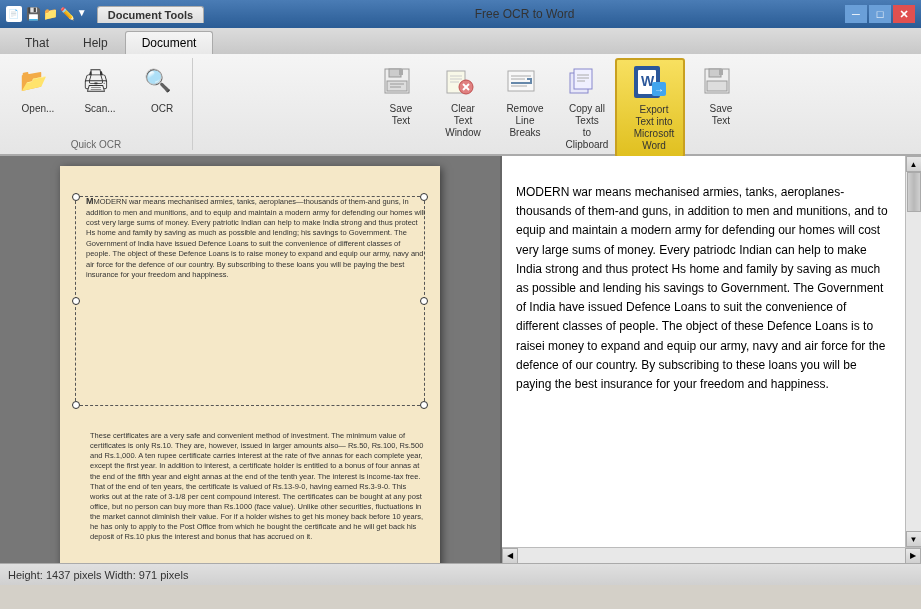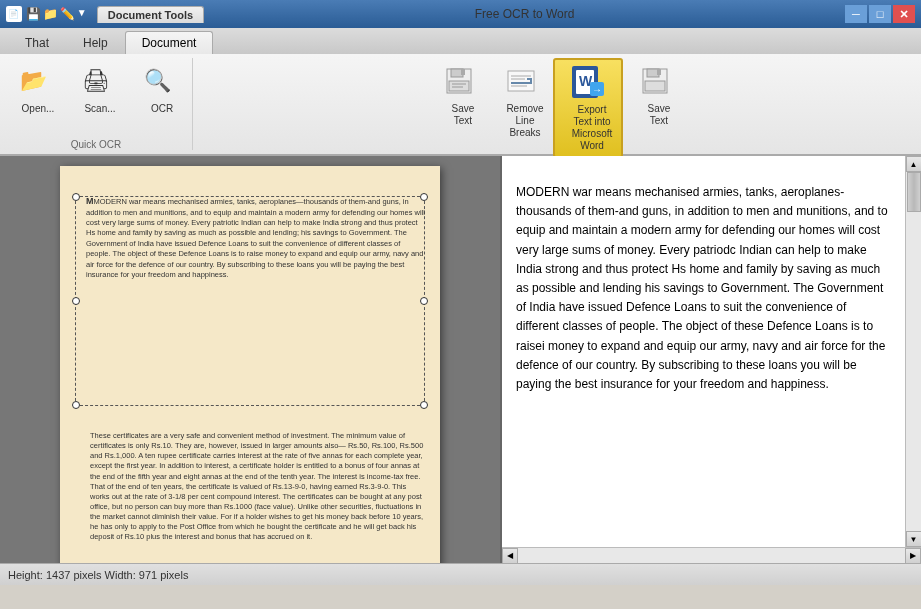--- a/index.html
+++ b/index.html
@@ -334,28 +334,54 @@
               <rect x="6" y="16" width="20" height="10" fill="#ddd" stroke="#999" stroke-width="1"></rect>
               <line x1="9" y1="19" x2="23" y2="19" stroke="#999" stroke-width="1"></line>
               <line x1="9" y1="22" x2="20" y2="22" stroke="#999" stroke-width="1"></line>
             </svg>
           </div>
           <div class="ribbon-btn-label">Save<br>Text</div>
         </div>
         <div class="ribbon-btn">
           <div class="ribbon-btn-icon">
             <svg width="32" height="32" viewBox="0 0 32 32">
+              <rect x="4" y="6" width="18" height="22" fill="#f8f8e8" stroke="#aaa" stroke-width="1"></rect>
+              <line x1="7" y1="11" x2="19" y2="11" stroke="#ccc" stroke-width="1"></line>
+              <line x1="7" y1="14" x2="19" y2="14" stroke="#ccc" stroke-width="1"></line>
+              <line x1="7" y1="17" x2="16" y2="17" stroke="#ccc" stroke-width="1"></line>
+              <circle cx="23" cy="22" r="7" fill="#e08080" stroke="#c05050" stroke-width="1"></circle>
+              <line x1="20" y1="19" x2="26" y2="25" stroke="white" stroke-width="2"></line>
+              <line x1="26" y1="19" x2="20" y2="25" stroke="white" stroke-width="2"></line>
+            </svg>
+          </div>
+          <div class="ribbon-btn-label">Clear Text<br>Window</div>
+        </div>
+        <div class="ribbon-btn">
+          <div class="ribbon-btn-icon">
+            <svg width="32" height="32" viewBox="0 0 32 32">
               <rect x="3" y="6" width="26" height="20" fill="#f8f8f8" stroke="#aaa" stroke-width="1"></rect>
               <line x1="6" y1="11" x2="26" y2="11" stroke="#aaa" stroke-width="1"></line>
               <line x1="6" y1="14" x2="20" y2="14" stroke="#aaa" stroke-width="1"></line>
               <polyline points="22,14 26,14 26,18 6,18" fill="none" stroke="#6688aa" stroke-width="2"></polyline>
               <line x1="6" y1="21" x2="22" y2="21" stroke="#aaa" stroke-width="1"></line>
             </svg>
           </div>
           <div class="ribbon-btn-label">Remove Line<br>Breaks</div>
+        </div>
+        <div class="ribbon-btn">
+          <div class="ribbon-btn-icon">
+            <svg width="32" height="32" viewBox="0 0 32 32">
+              <rect x="3" y="8" width="18" height="20" fill="#e8e8f8" stroke="#8888cc" stroke-width="1"></rect>
+              <rect x="7" y="4" width="18" height="20" fill="#f0f0ff" stroke="#8888cc" stroke-width="1"></rect>
+              <line x1="10" y1="10" x2="22" y2="10" stroke="#aaa" stroke-width="1"></line>
+              <line x1="10" y1="13" x2="22" y2="13" stroke="#aaa" stroke-width="1"></line>
+              <line x1="10" y1="16" x2="18" y2="16" stroke="#aaa" stroke-width="1"></line>
+            </svg>
+          </div>
+          <div class="ribbon-btn-label">Copy all Texts<br>to Clipboard</div>
         </div>
         <div class="ribbon-btn active-btn" style="width:70px; background: linear-gradient(to bottom, #f8e060, #e0c020); border: 2px solid #c8a020;">
           <div class="ribbon-btn-icon">
             <svg width="36" height="36" viewBox="0 0 36 36">
               <rect x="2" y="2" width="26" height="32" fill="#2b579a" rx="2"></rect>
               <rect x="6" y="6" width="18" height="24" fill="white" rx="1"></rect>
               <text x="9" y="22" font-size="14" font-weight="bold" fill="#2b579a">W</text>
               <rect x="20" y="18" width="14" height="14" fill="#41a5ee" rx="2"></rect>
               <text x="22" y="28" font-size="10" font-weight="bold" fill="white">→</text>
             </svg>

